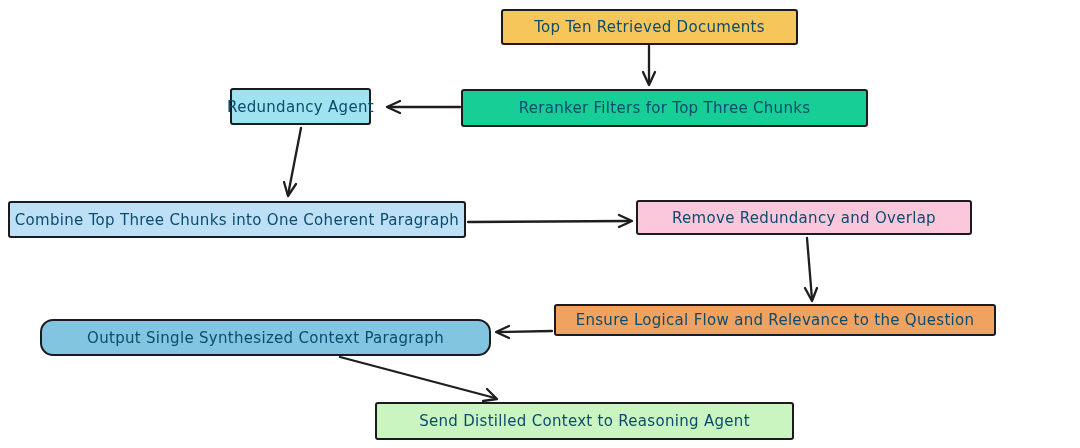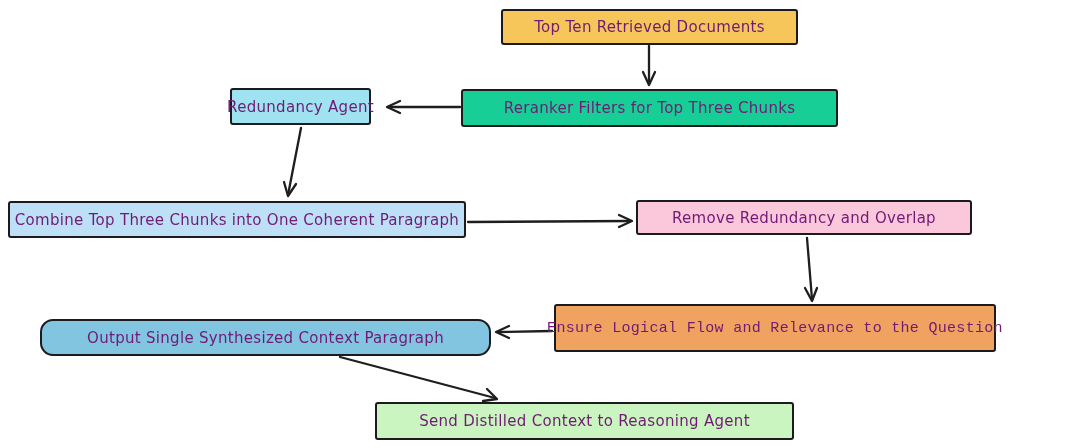--- a/index.html
+++ b/index.html
@@ -9,33 +9,33 @@
     background:#ffffff;
     font-family:"DejaVu Sans","Liberation Sans",sans-serif;
     overflow:hidden;
   }
   .node{
     position:absolute;
     display:flex;align-items:center;justify-content:center;
     border:2.2px solid #1b1b1f;
     border-radius:3px;
     box-sizing:border-box;
-    color:#701a75;
+    color:#0c4a6e;
     font-size:15px;
     letter-spacing:0.3px;
     white-space:nowrap;
     text-align:center;
   }
   
   .n-top-ten   {left:501px; top:9px;   width:297px; height:36px;}
-  .n-reranker  {left:461px; top:89px;  width:377px; height:38px;align-items:center;}
+  .n-reranker  {left:461px; top:89px;  width:407px; height:38px;align-items:center;}
   .n-distiller {left:230px; top:88px;  width:141px; height:37px;}
   .n-combine   {left:8px;   top:201px; width:458px; height:37px;}
   .n-remove    {left:636px; top:200px; width:336px; height:35px;}
-  .n-ensure    {left:554px; top:304px; width:442px; height:48px;font-family:Liberation Mono, monospace;}
+  .n-ensure    {left:554px; top:304px; width:442px; height:32px;}
   .n-output    {left:40px;  top:319px; width:451px; height:37px;border-radius:13px;}
   .n-send      {left:375px; top:402px; width:419px; height:38px;}
   .arrows{position:absolute;left:0;top:0;width:1080px;height:448px;pointer-events:none;}
   .arrows path{
     fill:none;
     stroke:#1e1e1e;
     stroke-width:2.3;
     stroke-linecap:round;
     stroke-linejoin:round;
   }

